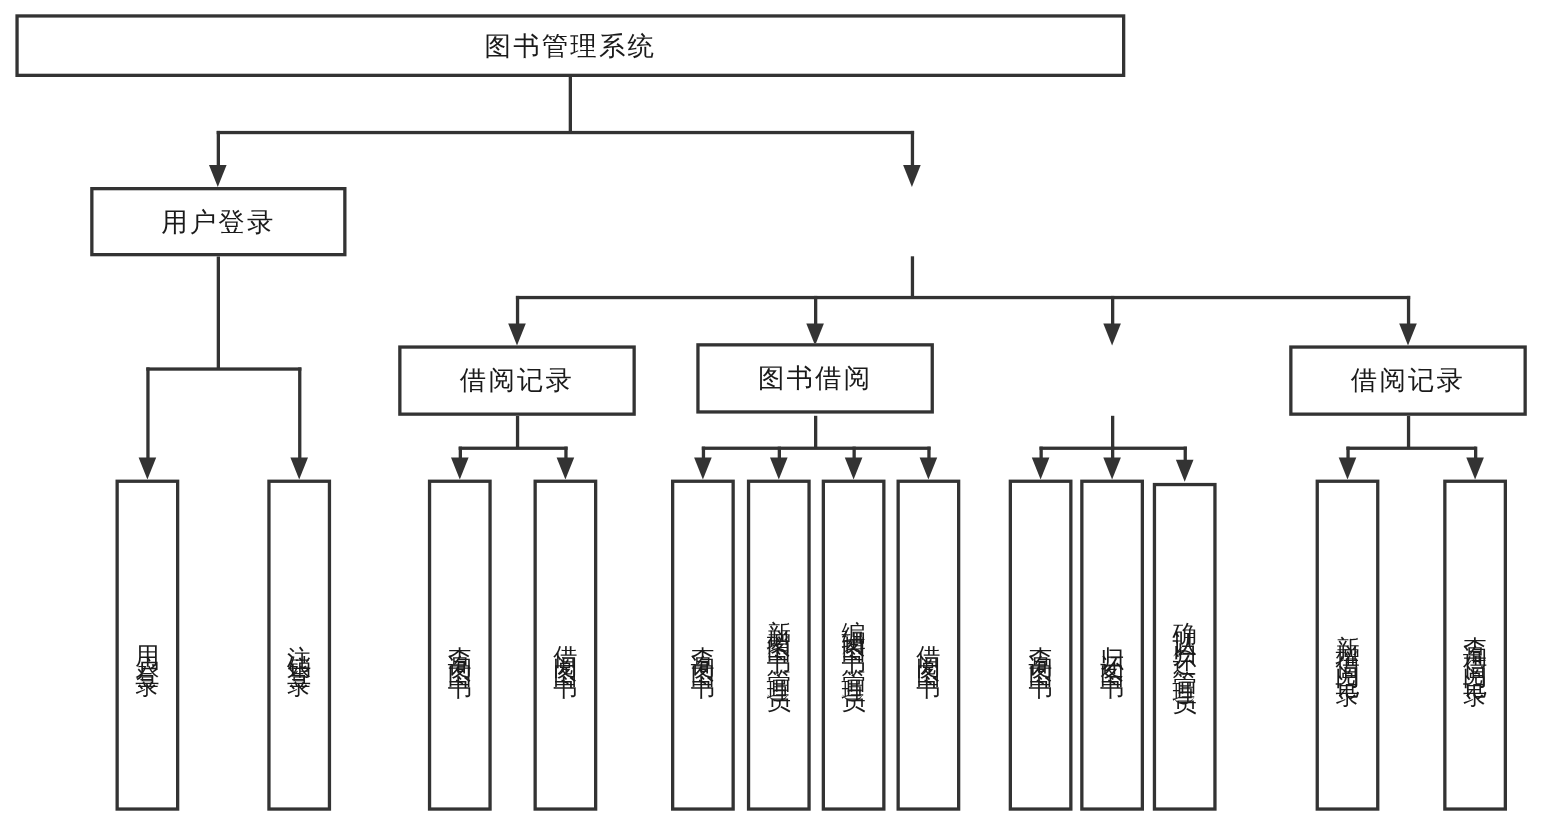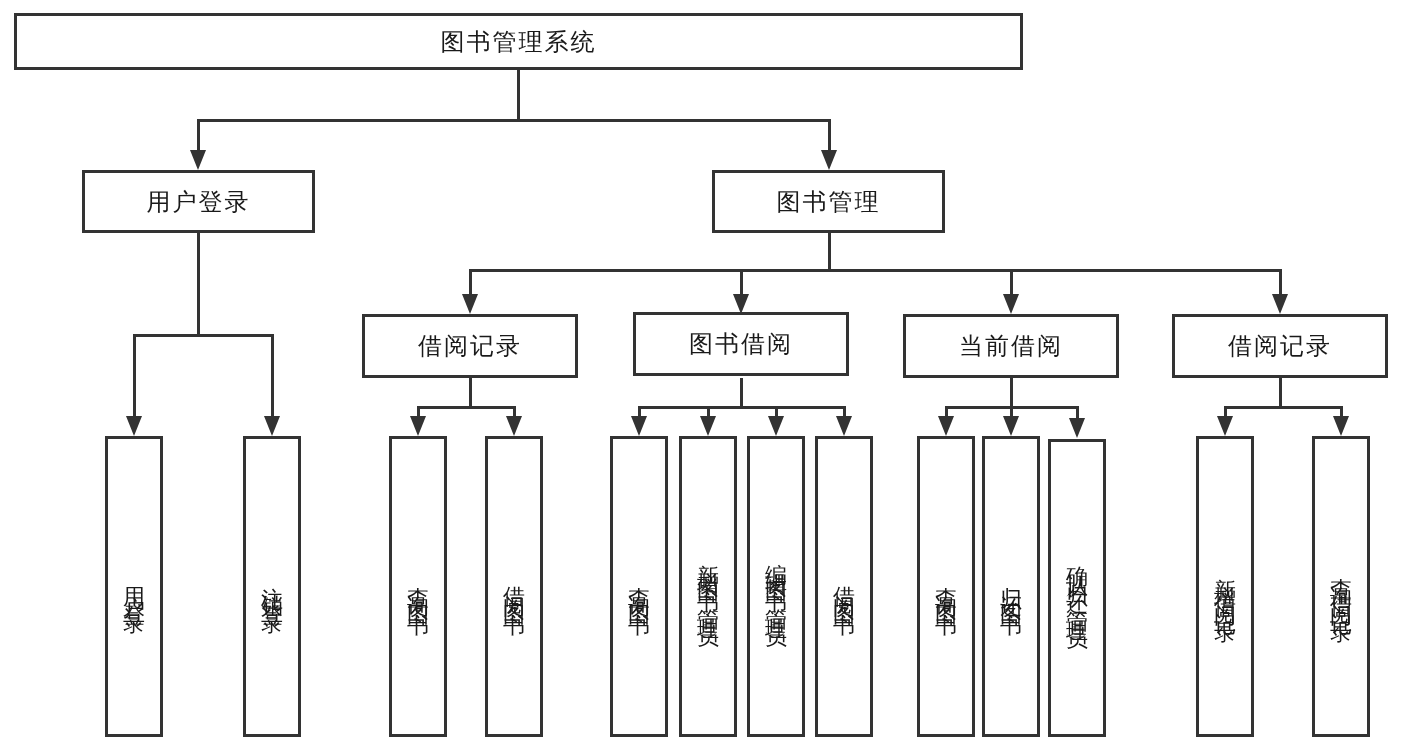--- a/index.html
+++ b/index.html
@@ -65,32 +65,26 @@
 
 <div id="stage">
 
   <div class="bx hx" style="left:14px;top:13px;width:1009px;height:57px">
     <span>图书管理系统</span>
   </div>
 
   <div class="bx hx" style="left:82px;top:170px;width:233px;height:63px">
     <span>用户登录</span>
   </div>
-  <div class="bx hx" style="left:712px;top:170px;width:233px;height:63px">
-    <span>图书管理</span>
-  </div>
 
   <div class="bx hx" style="left:362px;top:314px;width:216px;height:64px">
     <span>借阅记录</span>
   </div>
   <div class="bx hx" style="left:633px;top:312px;width:216px;height:64px">
     <span>图书借阅</span>
-  </div>
-  <div class="bx hx" style="left:903px;top:314px;width:216px;height:64px">
-    <span>当前借阅</span>
   </div>
   <div class="bx hx" style="left:1172px;top:314px;width:216px;height:64px">
     <span>借阅记录</span>
   </div>
 
   <div class="bx vx" style="left:105px">
     <span>用户登录</span>
   </div>
   <div class="bx vx" style="left:243px">
     <span>注销登录</span>

